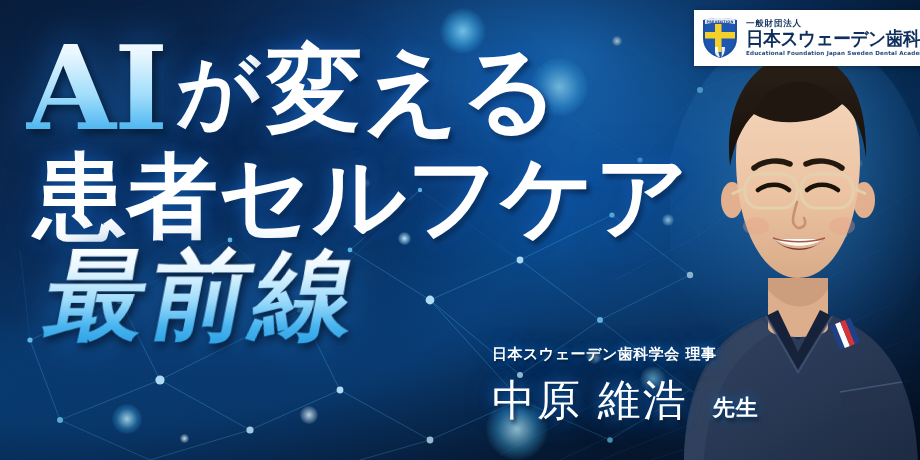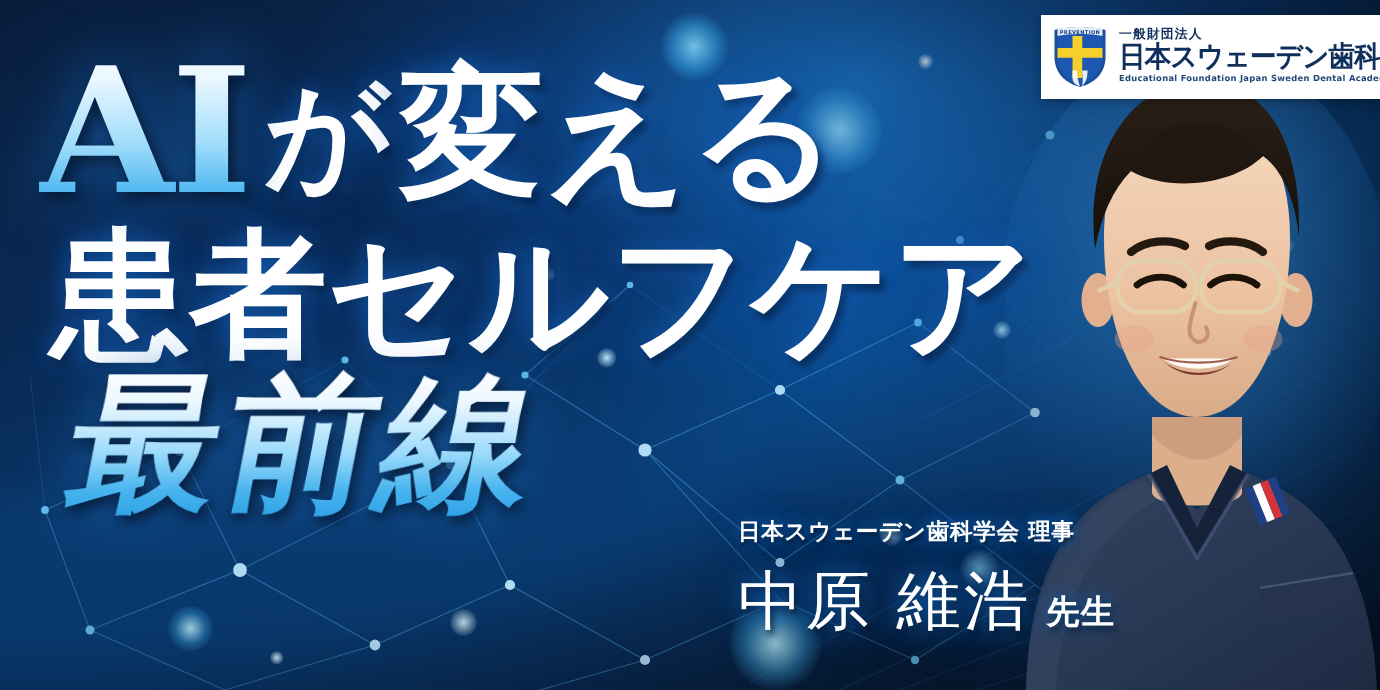--- a/index.html
+++ b/index.html
@@ -74,21 +74,21 @@
     text-shadow:0 0 10px rgba(20,110,200,.95),0 0 20px rgba(10,70,150,.8),1px 2px 3px rgba(0,0,0,.8);
   }
   .speaker .namerow{margin-top:8px;display:flex;align-items:baseline;}
   .speaker .nm{
     font-family:"DejaVu Sans","Liberation Sans",sans-serif;
     font-size:43px;font-weight:400;color:#fff;letter-spacing:2px;
     text-shadow:0 0 14px rgba(20,110,200,.95),0 0 28px rgba(10,70,150,.8),2px 3px 4px rgba(0,0,0,.8);
   }
   .speaker .hon{
     font-family:"DejaVu Sans","Liberation Sans",sans-serif;
-    font-size:22px;font-weight:700;color:#fff;margin-left:10px;letter-spacing:1px;
+    font-size:22px;font-weight:700;color:#fff;margin-left:25px;letter-spacing:1px;
     text-shadow:0 0 12px rgba(20,110,200,.95),2px 3px 4px rgba(0,0,0,.8);
   }
 
   
   .portrait{position:absolute;right:0;bottom:0;width:250px;height:420px;z-index:5;}
   .portrait svg{display:block;width:100%;height:100%;}
 
   
   .logo-card{
     position:absolute;left:670px;top:10px;width:232px;height:56px;

